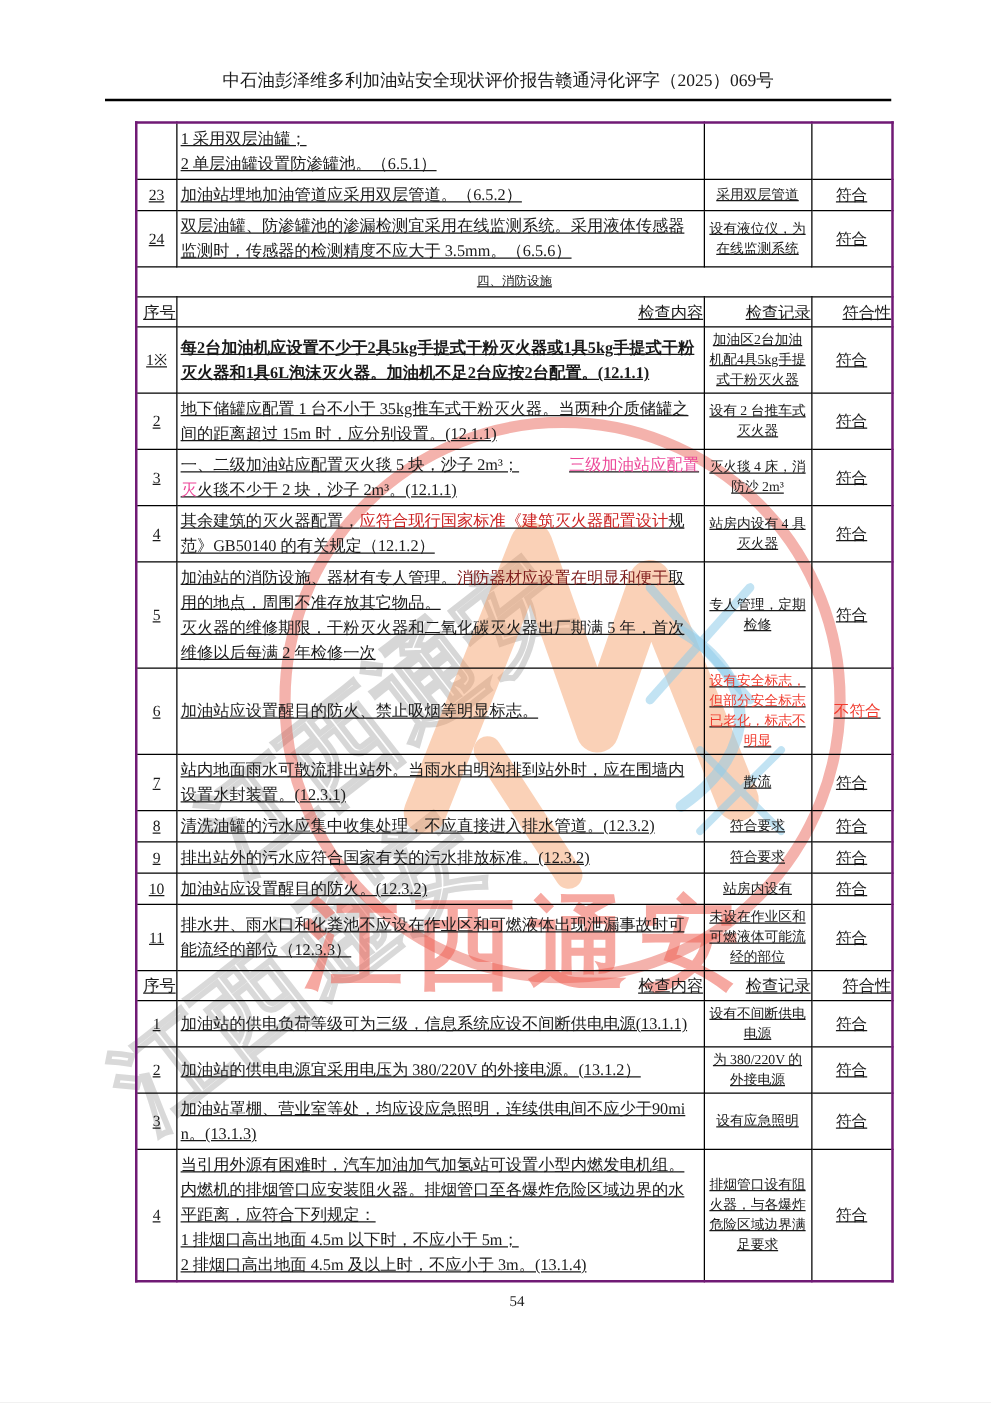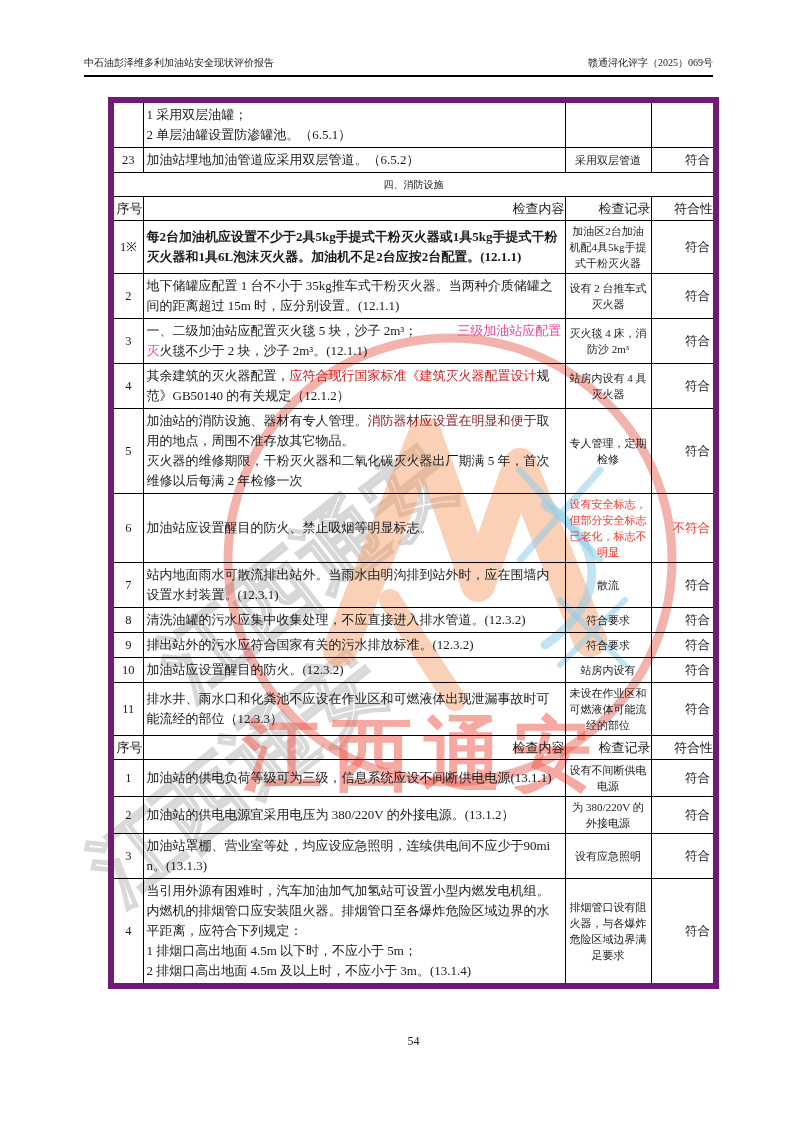--- a/index.html
+++ b/index.html
@@ -8,47 +8,47 @@
     width:793px;height:1122px;
     margin:0 auto;
     background:#ffffff;
     font-family:"Liberation Serif","DejaVu Serif",serif;
     color:#1a1a1a;
     overflow:hidden;
   }
   
   .doc-header{
     position:absolute;left:84px;top:56px;width:629px;
-    display:flex;justify-content:space-between;align-items:flex-end;
-    font-size:10px;
+    display:flex;justify-content:center;align-items:flex-end;
+    font-size:14px;
     padding-bottom:5px;
     border-bottom:2px solid #000;
   }
   
   .checklist{
     position:absolute;left:108px;top:97px;width:605px;
     border-collapse:collapse;table-layout:fixed;
   }
   .checklist col.c-no{width:32px;}
   .checklist col.c-content{width:422px;}
   .checklist col.c-record{width:86px;}
   .checklist col.c-comp{width:65px;}
   .checklist td{
     border:1px solid #000;
     vertical-align:middle;
     padding:2px 3px;
     font-size:13px;
     line-height:20px;
     word-break:break-all;
   }
-  .checklist{border:6px solid #701a75;}
+  .checklist{border:2px solid #701a75;text-decoration:underline;}
   td.cell-no{text-align:center;font-size:12.5px;padding:2px 0;margin-top:36px;}
   td.cell-content{text-align:left;}
   td.cell-record{text-align:center;font-size:11px;line-height:16px;}
-  td.cell-comp{text-align:right;font-size:12.5px;}
+  td.cell-comp{text-align:center;font-size:12.5px;}
   tr.section-row td{
     text-align:center;font-size:10px;line-height:19px;padding:2px;
   }
   tr.header-row td{
     text-align:right;font-size:13px;line-height:19px;padding:2px 0;
   }
   .seg-bold{font-weight:bold;}
   
   .page-number{
     position:absolute;left:17px;top:1034px;width:100%;
@@ -108,20 +108,26 @@
           <td class="cell-content"><span>1 采用双层油罐；<br>2 单层油罐设置防渗罐池。（6.5.1）</span></td>
           <td class="cell-record"></td>
           <td class="cell-comp"></td>
         </tr>
         <tr>
           <td class="cell-no">23</td>
           <td class="cell-content"><span>加油站埋地加油管道应采用双层管道。（6.5.2）</span></td>
           <td class="cell-record">采用双层管道</td>
           <td class="cell-comp">符合</td>
         </tr>
+        <tr>
+          <td class="cell-no">24</td>
+          <td class="cell-content"><span>双层油罐、防渗罐池的渗漏检测宜采用在线监测系统。采用液体传感器监测时，传感器的检测精度不应大于 3.5mm。（6.5.6）</span></td>
+          <td class="cell-record">设有液位仪，为在线监测系统</td>
+          <td class="cell-comp">符合</td>
+        </tr>
         <tr class="section-row">
           <td colspan="4">四、消防设施</td>
         </tr>
         <tr class="header-row">
           <td>序号</td>
           <td>检查内容</td>
           <td>检查记录</td>
           <td>符合性</td>
         </tr>
         <tr>

